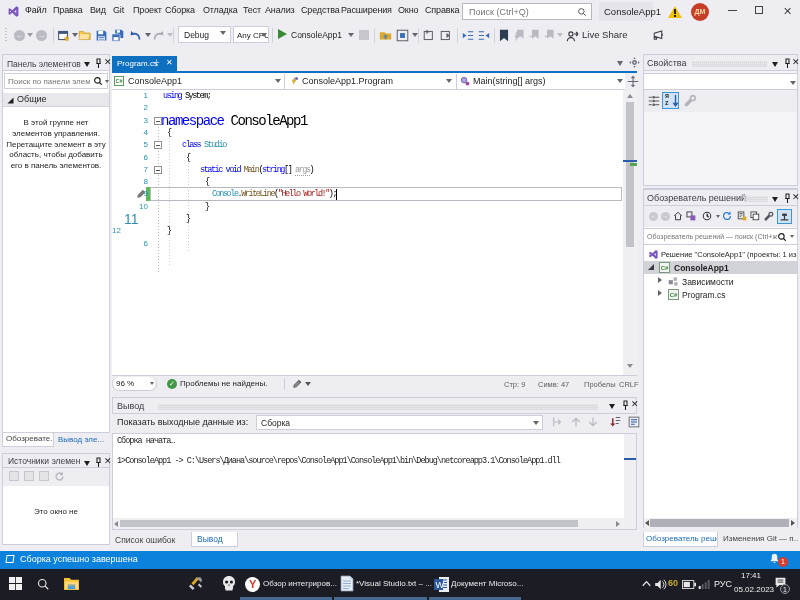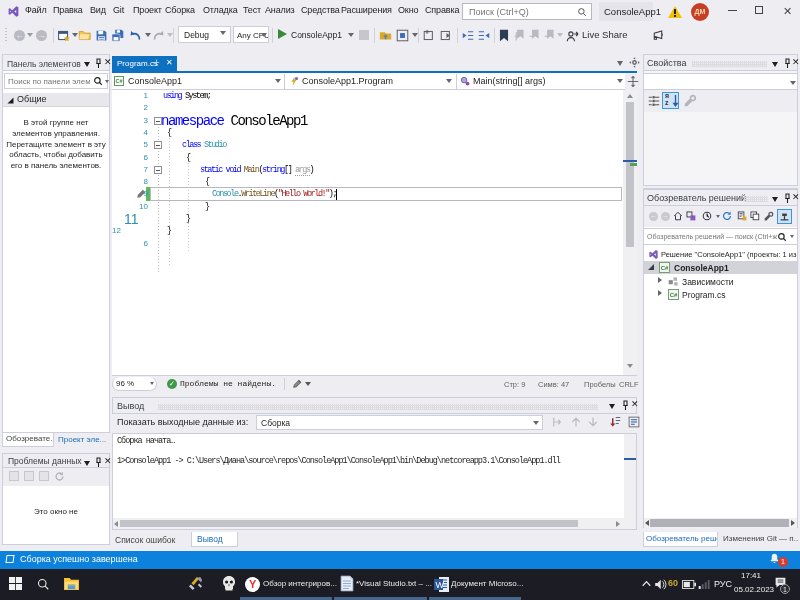--- a/index.html
+++ b/index.html
@@ -196,26 +196,26 @@
         <polygon points="6.5,0.5 6.5,6.5 0.5,6.5" fill="#1e1e1e"></polygon>
       </svg>
    <span class="abs" style="left:14px;top:1px;font-size:9px;">Общие</span>
  </div>
  <div class="abs" style="left:3px;top:68px;width:106px;font-size:8px;line-height:10.8px;text-align:center;color:#1e1e1e;">В этой группе нет элементов управления. Перетащите элемент в эту область, чтобы добавить его в панель элементов.</div>
 
  <div class="abs" style="left:2px;top:383px;width:52px;height:14px;background:#fff;border:1px solid #cccedb;border-top:none;overflow:hidden;">
       <span class="abs" style="left:3px;top:1px;font-size:8px;color:#444;white-space:nowrap;">Обозревате...</span>
     </div>
  <div class="abs" style="left:56px;top:384px;width:55px;height:13px;overflow:hidden;">
-      <span class="abs blue" style="left:2px;top:1px;font-size:8px;white-space:nowrap;">Проект эле...</span>
+      <span class="abs blue" style="left:2px;top:1px;font-size:8px;white-space:nowrap;">Вывод эле...</span>
     </div>
 
  <div class="abs" style="left:2px;top:403px;width:108px;height:92px;background:#fff;border:1px solid #cccedb;"></div>
  <div class="abs" style="left:2px;top:403px;width:108px;height:15px;background:#eeeef2;border:1px solid #cccedb;">
-   <span class="abs hdrtxt" style="left:5px;top:2px;font-size:8.5px;white-space:nowrap;">Проблемы данных</span>
+   <span class="abs hdrtxt" style="left:5px;top:2px;font-size:8.5px;white-space:nowrap;">Источники элемен</span>
    <span class="abs" style="left:81px;top:7px;width:0;height:0;border-left:3.5px solid transparent;border-right:3.5px solid transparent;border-top:5px solid #1e1e1e;"></span>
    <svg class="abs" style="left:91px;top:3px;" width="9" height="11" viewBox="0 0 12 14">
         <path stroke="#1e1e1e" stroke-width="1.4" fill="none" d="M4 1h4v6H4zM3 7h6M6 7v6"></path>
       </svg>
    <span class="abs" style="left:101px;top:2px;font-size:9px;color:#1e1e1e;">✕</span>
  </div>
  <div class="abs" style="left:2px;top:418px;width:108px;height:18px;background:#eeeef2;border-left:1px solid #cccedb;border-right:1px solid #cccedb;">
    <span class="abs" style="left:6px;top:3px;width:10px;height:10px;background:#e3e3e8;border:1px solid #c6c6cc;"></span>
    <span class="abs" style="left:21px;top:3px;width:10px;height:10px;background:#e3e3e8;border:1px solid #c6c6cc;"></span>
    <span class="abs" style="left:36px;top:3px;width:10px;height:10px;background:#e3e3e8;border:1px solid #c6c6cc;"></span>
@@ -314,21 +314,21 @@
  </div>
  <div class="abs" style="left:511px;top:110px;width:14px;height:2px;background:#2a5caa;"></div>
  <div class="abs" style="left:518px;top:113px;width:7px;height:3px;background:#51a551;"></div>
 
  <div class="abs" style="left:0;top:325px;width:525px;height:17px;background:#eeeef2;border-top:1px solid #cccedb;">
    <div class="abs wbox" style="left:0px;top:1px;width:45px;height:14px;border-top:none;border-radius:7px;">
         <span class="abs" style="left:3px;top:2px;font-size:8px;">96 %</span>
         <span class="abs" style="left:37px;top:5px;width:0;height:0;border-left:2.5px solid transparent;border-right:2.5px solid transparent;border-top:3.5px solid #656570;"></span>
       </div>
    <div class="abs" style="left:55px;top:3px;width:10px;height:10px;border-radius:50%;background:#3f9946;color:#fff;font-size:7px;text-align:center;line-height:10px;">✓</div>
-   <span class="abs" style="left:68px;top:3px;font-size:8px;font-family:Liberation Mono, monospace;">Проблемы не найдены.</span>
+   <span class="abs" style="left:68px;top:3px;font-size:8px;">Проблемы не найдены.</span>
    <div class="abs" style="left:172px;top:2px;width:1px;height:12px;background:#cccedb;"></div>
    <svg class="abs" style="left:180px;top:3px;" width="10" height="10" viewBox="0 0 16 16">
         <path fill="#555" d="m11 1 4 4-8 8-5 1 1-5z"></path>
         <path fill="#fff" d="m10 3 3 3-7 7-3-3z" opacity="0.3"></path>
       </svg>
    <span class="abs" style="left:193px;top:6px;width:0;height:0;border-left:3px solid transparent;border-right:3px solid transparent;border-top:4px solid #555;"></span>
    <span class="abs" style="left:392px;top:4px;font-size:7.5px;color:#616161;">Стр: 9</span>
    <span class="abs" style="left:426px;top:4px;font-size:7.5px;color:#616161;">Симв: 47</span>
    <span class="abs" style="left:472px;top:4px;font-size:7.5px;color:#616161;">Пробелы</span>
    <span class="abs" style="left:507px;top:4px;font-size:7.5px;color:#616161;">CRLF</span>

